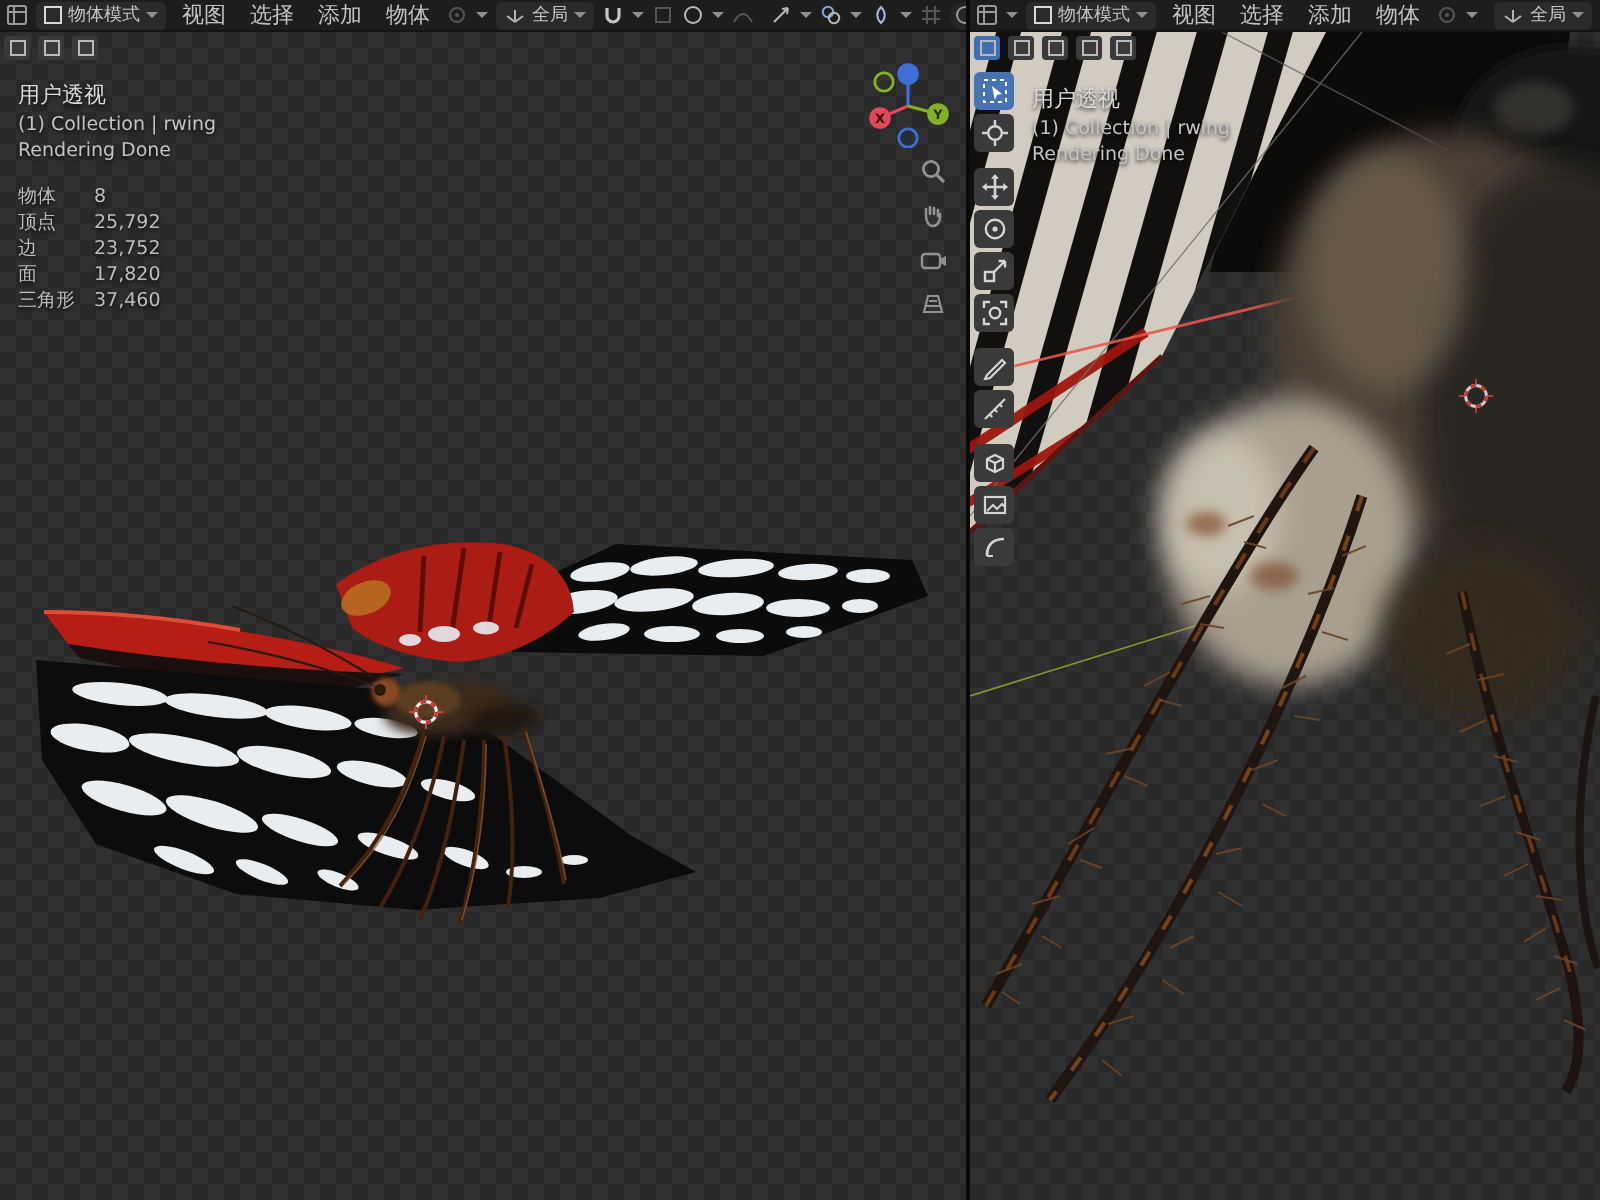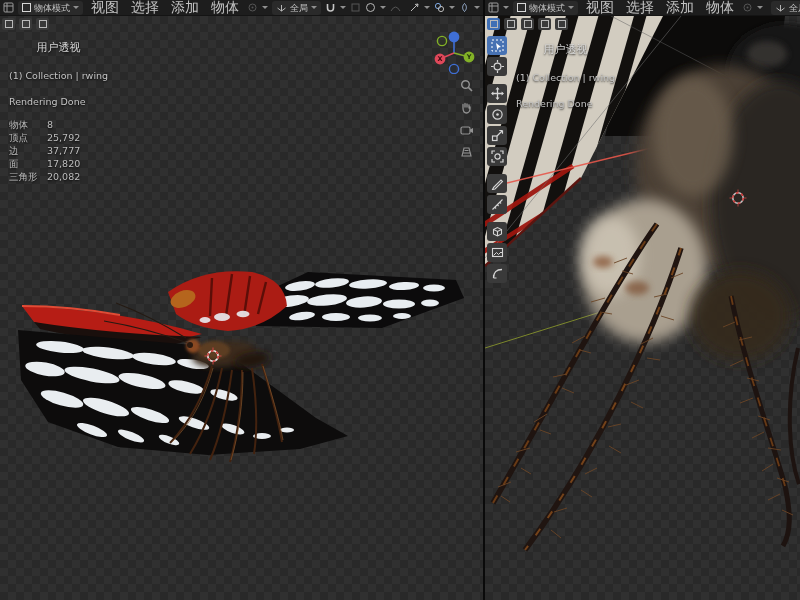--- a/index.html
+++ b/index.html
@@ -7,21 +7,21 @@
        font-family:"DejaVu Sans","Liberation Sans",sans-serif;-webkit-font-smoothing:antialiased;}
   .vp{position:absolute;top:0;height:600px;overflow:hidden;}
   .vp-left{left:0;width:483px;}
   .vp-right{left:485px;width:315px;}
   .divider{position:absolute;left:483px;top:0;width:2px;height:600px;background:#0a0a0a;}
   
   .vp-header{position:absolute;left:0;top:0;right:0;height:16px;background:#1d1d1d;
              display:flex;align-items:center;padding:0 3px;gap:4px;white-space:nowrap;
              overflow:hidden;z-index:30;border-bottom:1px solid #141414;box-sizing:border-box;}
   .hdr-txt{font-size:9px;color:#c3c3c3;line-height:16px;}
-  .menu-item{font-size:14px;color:#c3c3c3;padding:0 4px;cursor:default;text-align:right;}
+  .menu-item{font-size:11px;color:#c3c3c3;padding:0 4px;cursor:default;text-align:right;}
   .chip{display:flex;align-items:center;gap:3px;background:#2a2a2a;border-radius:3px;
         padding:1px 4px;height:12px;}
   .caret{width:0;height:0;border-left:3px solid transparent;border-right:3px solid transparent;
          border-top:3.5px solid #8f8f8f;display:inline-block;}
   .hicon{display:inline-flex;align-items:center;justify-content:center;width:13px;height:13px;}
   .hicon.dim{opacity:.45;}
   .sq-icon{width:7px;height:7px;border:1px solid #d8d8d8;display:inline-block;}
   .spacer{flex:1;}
   .shading-group{display:flex;align-items:center;gap:2px;background:#262626;border-radius:7px;
                  padding:1px 3px;height:12px;}
@@ -35,22 +35,22 @@
       background-size:16px 16px;}
   .scene{position:absolute;left:0;top:0;z-index:1;}
   
   .mini-row{position:absolute;left:2px;top:2px;display:flex;gap:4px;z-index:20;}
   .mini-ic{width:13px;height:12px;background:#3a3a3a;border-radius:2px;display:flex;
            align-items:center;justify-content:center;}
   .mini-ic span{width:6px;height:6px;border:1px solid #b9b9b9;display:block;}
   .mini-ic.active{background:#3f6fb5;}
   
   .overlay{position:absolute;z-index:20;text-shadow:0 1px 2px rgba(0,0,0,.85);}
-  .ov-view{font-size:11px;color:#d9d9d9;text-align:center;}
-  .ov-line{font-size:9.5px;color:#c4c4c4;margin-top:15px;}
+  .ov-view{font-size:11px;color:#d9d9d9;}
+  .ov-line{font-size:9.5px;color:#c4c4c4;margin-top:2px;}
   .stats{margin-top:11px;}
   .stat-row{display:flex;font-size:9.5px;color:#bdbdbd;line-height:13px;}
   .stat-row .lb{width:38px;}
   
   .toolbar{position:absolute;left:2px;top:20px;display:flex;flex-direction:column;gap:2px;z-index:25;}
   .tool-btn{width:20px;height:19px;background:#3a3a3a;border:none;border-radius:3px;
             display:flex;align-items:center;justify-content:center;padding:0;cursor:default;}
   .tool-btn.active{background:#4772b3;}
   .tool-btn.gap{margin-top:6px;}
   .tool-btn svg{display:block;}
@@ -279,29 +279,29 @@
           <div class="stat-row">
               <span class="lb">物体</span>
               <span>8</span>
             </div>
           <div class="stat-row">
               <span class="lb">顶点</span>
               <span>25,792</span>
             </div>
           <div class="stat-row">
               <span class="lb">边</span>
-              <span>37,777</span>
+              <span>23,752</span>
             </div>
           <div class="stat-row">
               <span class="lb">面</span>
               <span>17,820</span>
             </div>
           <div class="stat-row">
               <span class="lb">三角形</span>
-              <span>20,082</span>
+              <span>37,460</span>
             </div>
         </div>
       </div>
 
       <svg class="gizmo" width="46" height="46" viewBox="0 0 46 46">
         <path d="M23 25L23 10" stroke="#3f6fd6" stroke-width="1.6"></path>
         <path d="M23 25L9 31" stroke="#e0485a" stroke-width="1.6"></path>
         <path d="M23 25L38 29" stroke="#83b227" stroke-width="1.6"></path>
         <circle cx="11" cy="13" r="4.6" fill="rgba(60,70,40,.25)" stroke="#83b227" stroke-width="1.4"></circle>
         <circle cx="23" cy="41" r="4.6" fill="rgba(40,55,85,.25)" stroke="#3f6fd6" stroke-width="1.4"></circle>

